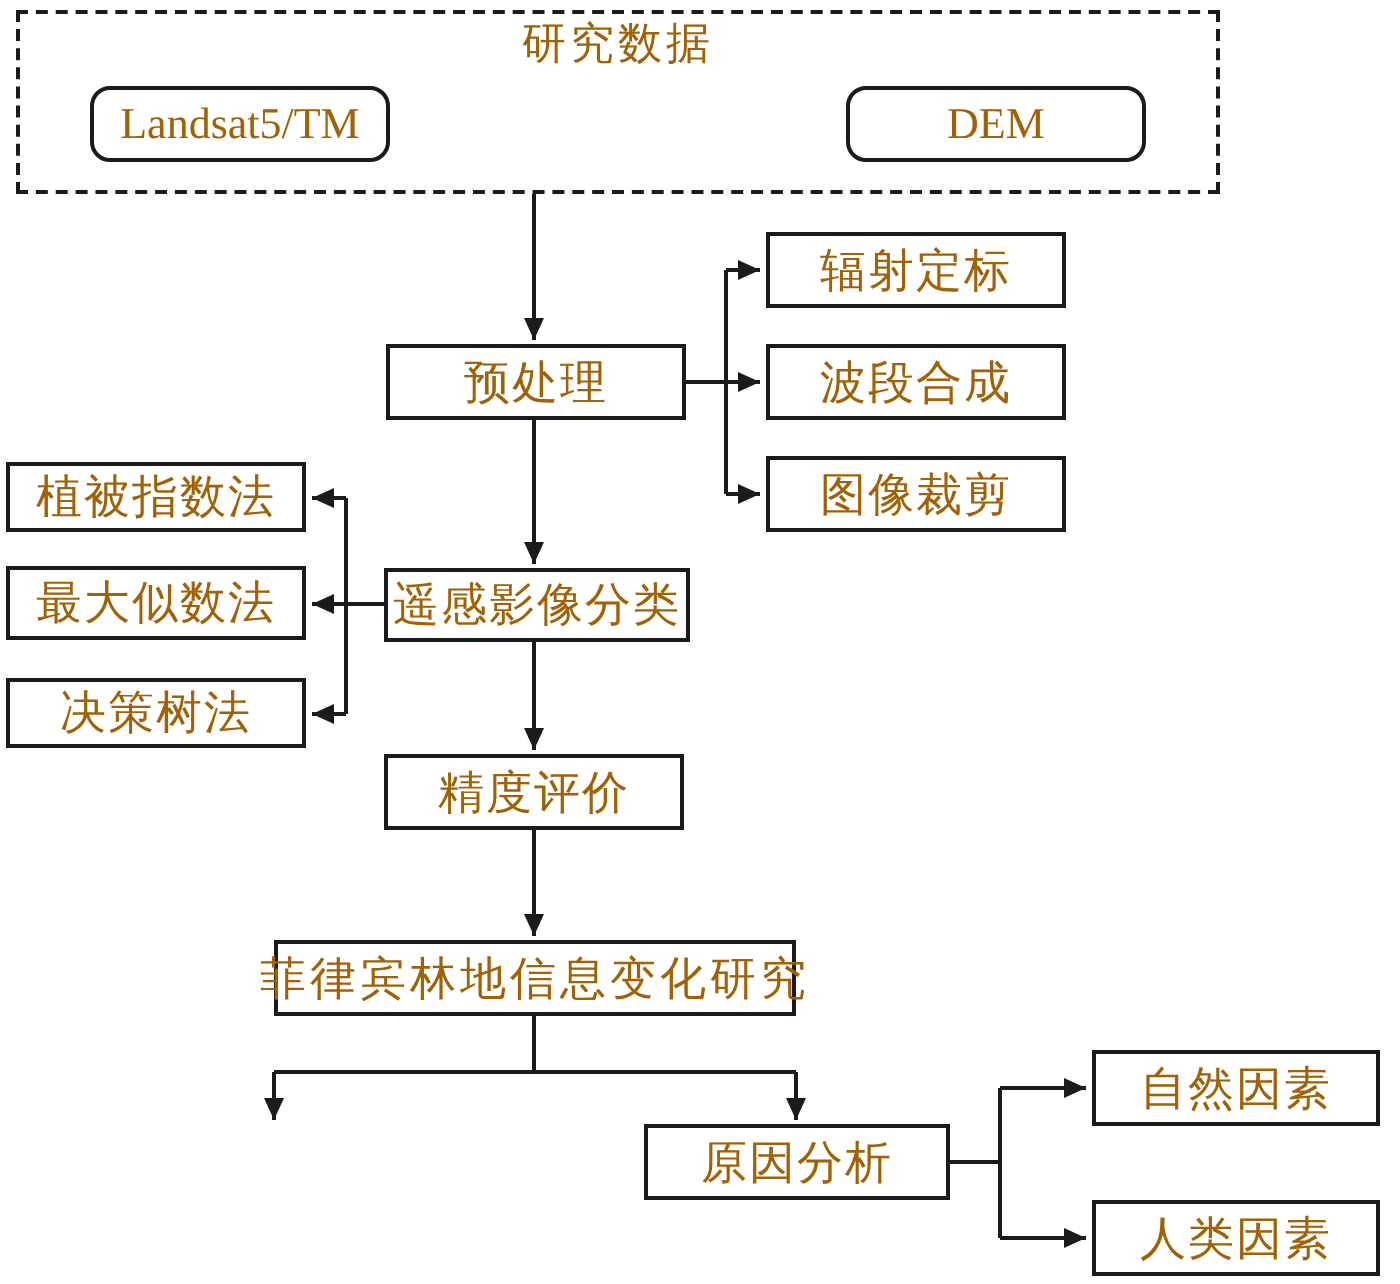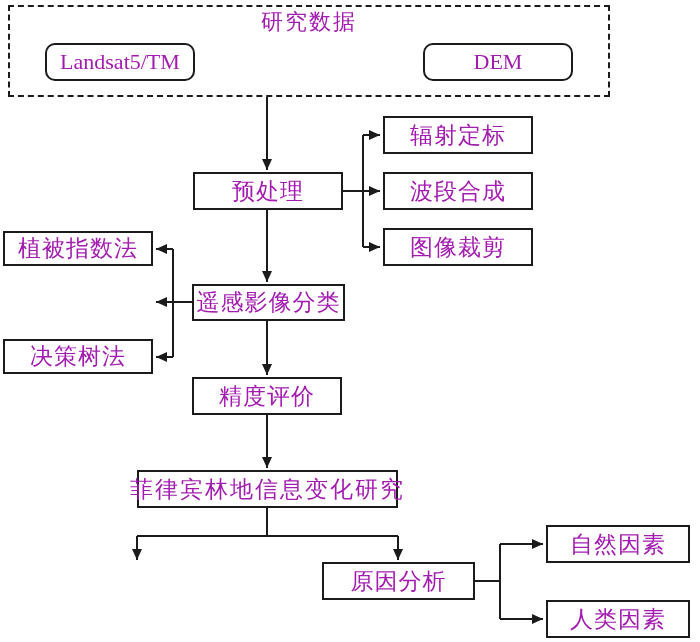--- a/index.html
+++ b/index.html
@@ -6,21 +6,21 @@
     margin: 0;
     padding: 0;
     background: #ffffff;
   }
   .canvas {
     position: relative;
     width: 700px;
     height: 642px;
     background: #ffffff;
     font-family: "Liberation Serif", "DejaVu Serif", serif;
-    color: #a21caf;
+    color: #a16207;
     overflow: hidden;
   }
   .connectors {
     position: absolute;
     left: 0;
     top: 0;
     width: 700px;
     height: 642px;
   }
   .node {
@@ -106,20 +106,21 @@
   <div class="node latin" style="left:45px; top:43px; width:150px; height:38px;">Landsat5/TM</div>
   <div class="node latin" style="left:423px; top:43px; width:150px; height:38px;">DEM</div>
 
   <div class="node" style="left:193px; top:172px; width:150px; height:38px;">预处理</div>
 
   <div class="node" style="left:383px; top:116px; width:150px; height:38px;">辐射定标</div>
   <div class="node" style="left:383px; top:172px; width:150px; height:38px;">波段合成</div>
   <div class="node" style="left:383px; top:228px; width:150px; height:38px;">图像裁剪</div>
 
   <div class="node" style="left:3px; top:231px; width:150px; height:35px;">植被指数法</div>
+  <div class="node" style="left:3px; top:283px; width:150px; height:37px;">最大似数法</div>
   <div class="node" style="left:3px; top:339px; width:150px; height:35px;">决策树法</div>
 
   <div class="node" style="left:192px; top:284px; width:153px; height:37px;">遥感影像分类</div>
   <div class="node" style="left:192px; top:377px; width:150px; height:38px;">精度评价</div>
 
   <div class="node wide" style="left:137px; top:470px; width:261px; height:38px;">菲律宾林地信息变化研究</div>
 
   <div class="node" style="left:322px; top:562px; width:153px; height:38px;">原因分析</div>
 
   <div class="node" style="left:546px; top:525px; width:144px; height:38px;">自然因素</div>

